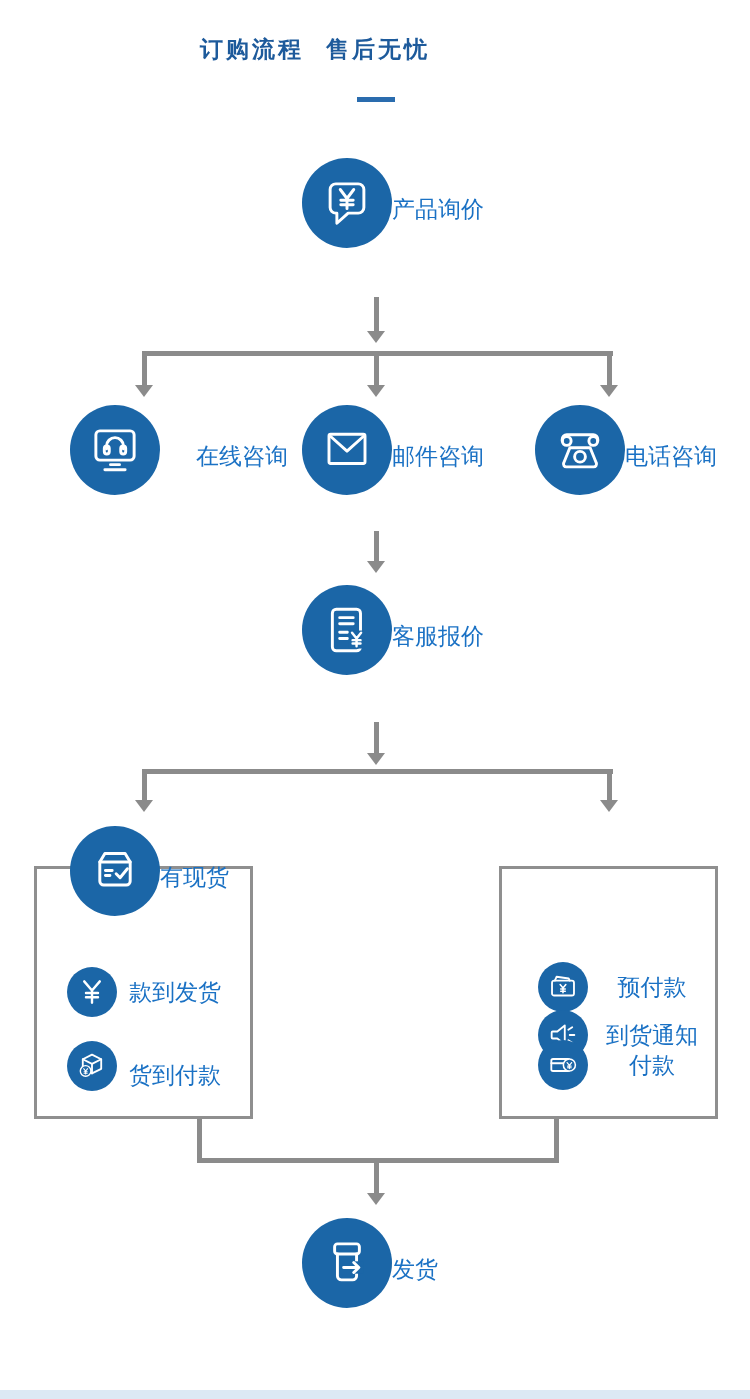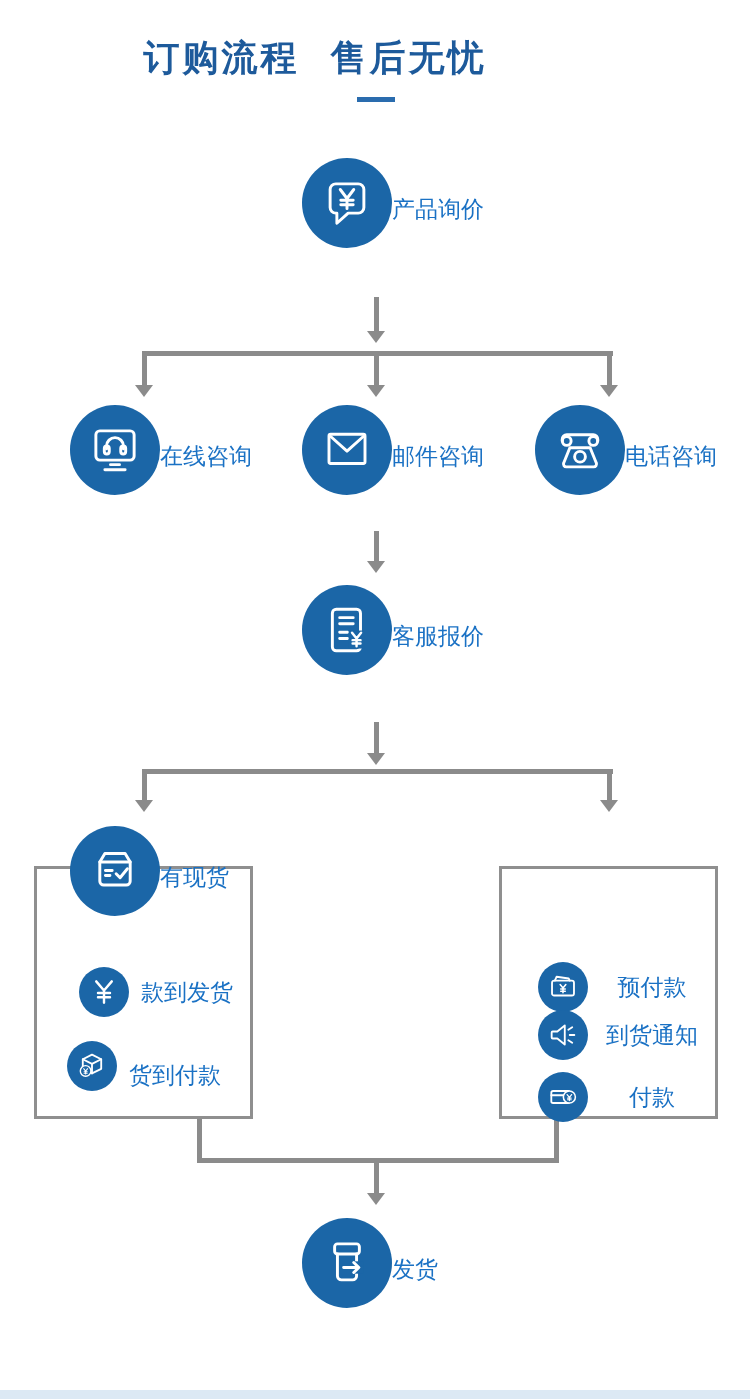--- a/index.html
+++ b/index.html
@@ -3,21 +3,21 @@
 <meta charset="utf-8">
 <style>
   html,body{margin:0;padding:0;background:#fff;}
   .canvas{
     position:relative;width:750px;height:1399px;background:#ffffff;overflow:hidden;
     font-family:"DejaVu Sans","Liberation Sans",sans-serif;
   }
   
   .title{
     position:absolute;top:34px;left:0;width:630px;text-align:center;
-    font-size:36px;font-weight:700;color:#1d5a9b;letter-spacing:3px;white-space:pre;
+    font-size:23px;font-weight:700;color:#1d5a9b;letter-spacing:3px;white-space:pre;
   }
   .title-dash{position:absolute;top:97px;left:357px;width:38px;height:5px;background:#2a6cae;}
 
   
   .line{position:absolute;background:#8b8b8b;}
   .h{height:5px;}
   .v{width:5px;}
   .arrowhead{
     position:absolute;width:0;height:0;
     border-left:9px solid transparent;border-right:9px solid transparent;
@@ -93,21 +93,21 @@
   <div class="node" style="left:302px;top:158px;">
     <div class="circle">
       <svg viewBox="0 0 48 48" fill="none" stroke="#fff" stroke-width="2.6" stroke-linecap="round" stroke-linejoin="round">
         <path d="M14 7 h20 a5 5 0 0 1 5 5 v16 a5 5 0 0 1 -5 5 H25 l-10 9 v-9 h-1 a5 5 0 0 1 -5 -5 V12 a5 5 0 0 1 5 -5 Z"></path>
         <path d="M18 12 l6 8 M30 12 l-6 8 M24 20 v9 M18.5 21.5 h11 M18.5 25.5 h11"></path>
       </svg>
     </div>
     <div class="node-label">产品询价</div>
   </div>
 
-  <div class="node" style="left:70px;top:405px;">
+  <div class="node" style="left:70px;top:405px;gap:36px;">
     <div class="circle">
       <svg viewBox="0 0 48 48" fill="none" stroke="#fff" stroke-width="2.6" stroke-linecap="round" stroke-linejoin="round">
         <rect x="7" y="7" width="34" height="26" rx="3.5"></rect>
         <path d="M16.5 23 v-2.5 a7.5 7.5 0 0 1 15 0 V23"></path>
         <rect x="14.5" y="20.5" width="4.4" height="7" rx="2.2"></rect>
         <rect x="29.1" y="20.5" width="4.4" height="7" rx="2.2"></rect>
         <path d="M20 37 h8 M15 41.5 h18"></path>
       </svg>
     </div>
     <div class="node-label">在线咨询</div>
@@ -154,21 +154,21 @@
         <path d="M15 8.5 h18 l4.5 7.5 v17 a3.5 3.5 0 0 1 -3.5 3.5 H14 a3.5 3.5 0 0 1 -3.5 -3.5 V16 Z"></path>
         <path d="M10.5 16 H37.5"></path>
         <path d="M15.5 23.5 h6 M15.5 28 h4"></path>
         <path d="M25 26.5 l3.5 3.5 l6.5 -8"></path>
       </svg>
     </div>
     <div class="node-label">有现货</div>
   </div>
 
 
-  <div class="step-row" style="left:79px;top:967px;justify-content:center;">
+  <div class="step-row" style="left:67px;top:967px;justify-content:center;">
     <div class="step-icon">
       <svg viewBox="0 0 48 48" fill="none" stroke="#fff" stroke-width="3.4" stroke-linecap="round" stroke-linejoin="round">
         <path d="M13 9 l11 13 M35 9 l-11 13 M24 22 v17 M15.5 25.5 h17 M15.5 31.5 h17"></path>
       </svg>
     </div>
     <div class="step-label w100">款到发货</div>
   </div>
   <div class="step-row" style="left:67px;top:1041px;align-items:flex-end;">
     <div class="step-icon">
       <svg viewBox="0 0 48 48" fill="none" stroke="#fff" stroke-width="2.6" stroke-linecap="round" stroke-linejoin="round">
@@ -193,21 +193,21 @@
   </div>
   <div class="step-row" style="left:538px;top:1010px;justify-content:space-between;">
     <div class="step-icon">
       <svg viewBox="0 0 48 48" fill="none" stroke="#fff" stroke-width="2.6" stroke-linecap="round" stroke-linejoin="round">
         <path d="M9.5 19 h6.5 L26.5 10.5 v27 L16 29 H9.5 a1.5 1.5 0 0 1 -1.5 -1.5 v-7 a1.5 1.5 0 0 1 1.5 -1.5 Z"></path>
         <path d="M31.5 16.5 l5.5 -3.5 M33.5 24 h6.5 M31.5 31.5 l5.5 3.5"></path>
       </svg>
     </div>
     <div class="step-label w112">到货通知</div>
   </div>
-  <div class="step-row" style="left:538px;top:1072px;">
+  <div class="step-row" style="left:538px;top:1040px;">
     <div class="step-icon">
       <svg viewBox="0 0 48 48" fill="none" stroke="#fff" stroke-width="2.6" stroke-linecap="round" stroke-linejoin="round">
         <rect x="7.5" y="15.5" width="26" height="17" rx="2.5"></rect>
         <path d="M7.5 21.5 h26"></path>
         <circle cx="33" cy="24" r="8.5" fill="#1b66a7" stroke="#fff" stroke-width="2.2"></circle>
         <path d="M29.8 20.5 l3.2 4 M36.2 20.5 l-3.2 4 M33 24.5 v4.6 M30.4 25.5 h5.2 M30.4 27.9 h5.2" stroke-width="1.7"></path>
       </svg>
     </div>
     <div class="step-label w112">付款</div>
   </div>

